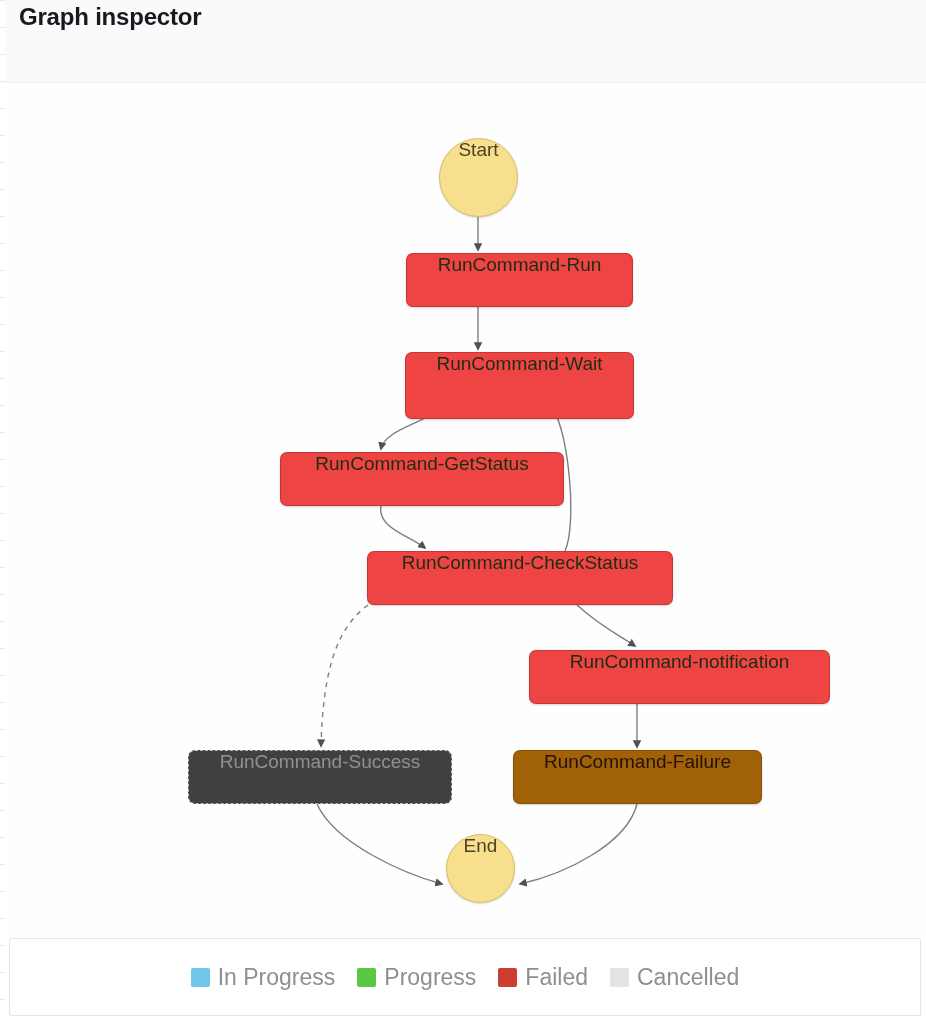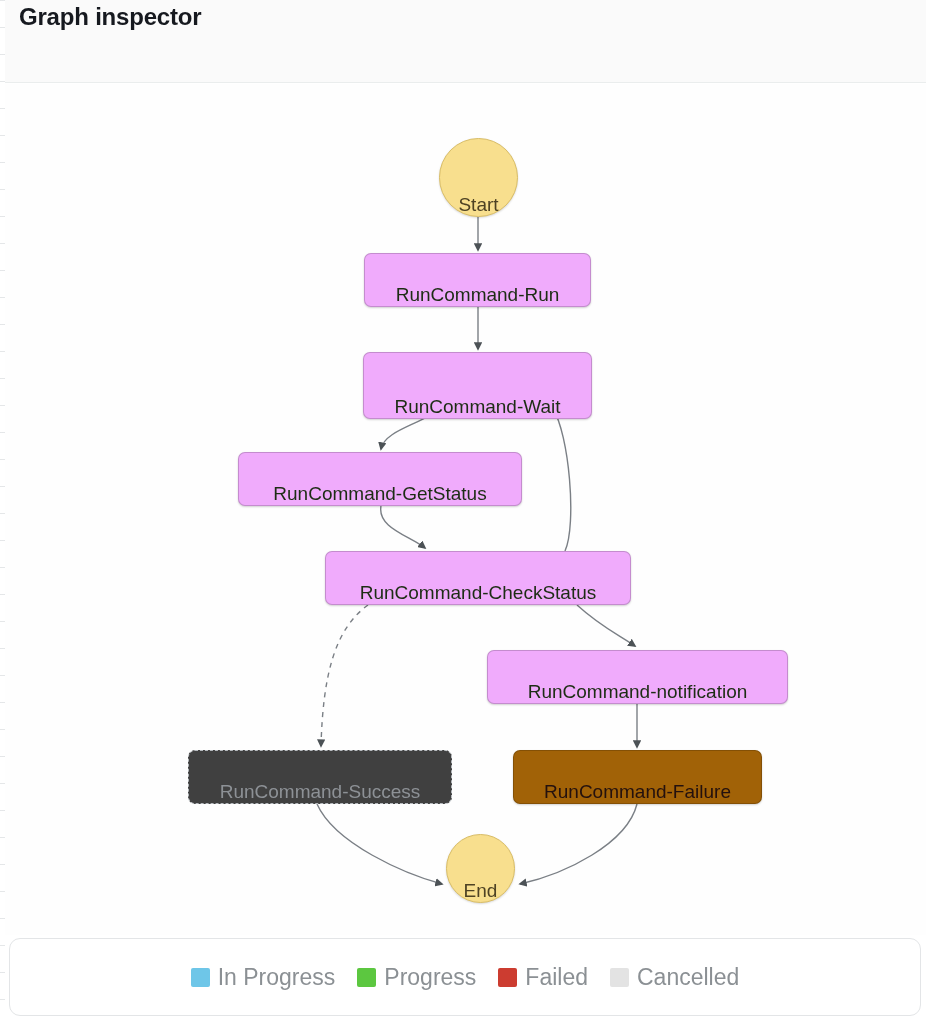--- a/index.html
+++ b/index.html
@@ -66,33 +66,34 @@
     left: 0; top: 0;
     width: 921px;
     height: 851px;
   }
 
   
   .node {
     position: absolute;
     box-sizing: border-box;
     display: flex;
-    align-items: flex-end;
+    align-items: flex-start;
     justify-content: center;
     font-size: 19px;
     white-space: nowrap;
   }
   .node.box {
     border-radius: 7px;
     border: 1px solid rgba(0,0,0,0.18);
     box-shadow: 0 1px 2px rgba(0,0,0,0.18);
   }
   .node.succeeded {
-    background: #f0abfc;
+    background: #ef4444;
     color: #1d2d14;
+    margin-left: 42px;
   }
   .node.failed {
     background: #a16207;
     color: #24110e;
   }
   .node.inactive {
     background: #404040;
     color: #8d9196;
     border: 1px dashed #b7bbbf;
     box-shadow: none;
@@ -108,21 +109,21 @@
 
   
   .legend-panel {
     position: absolute;
     left: 9px;
     top: 938px;
     width: 912px;
     height: 78px;
     background: #ffffff;
     border: 1px solid #e3e5e7;
-    border-radius: 11px;
+    border-radius: 2px;
     box-sizing: border-box;
     display: flex;
     align-items: center;
     justify-content: center;
   }
   .legend-row {
     display: flex;
     align-items: center;
     gap: 22px;
   }

